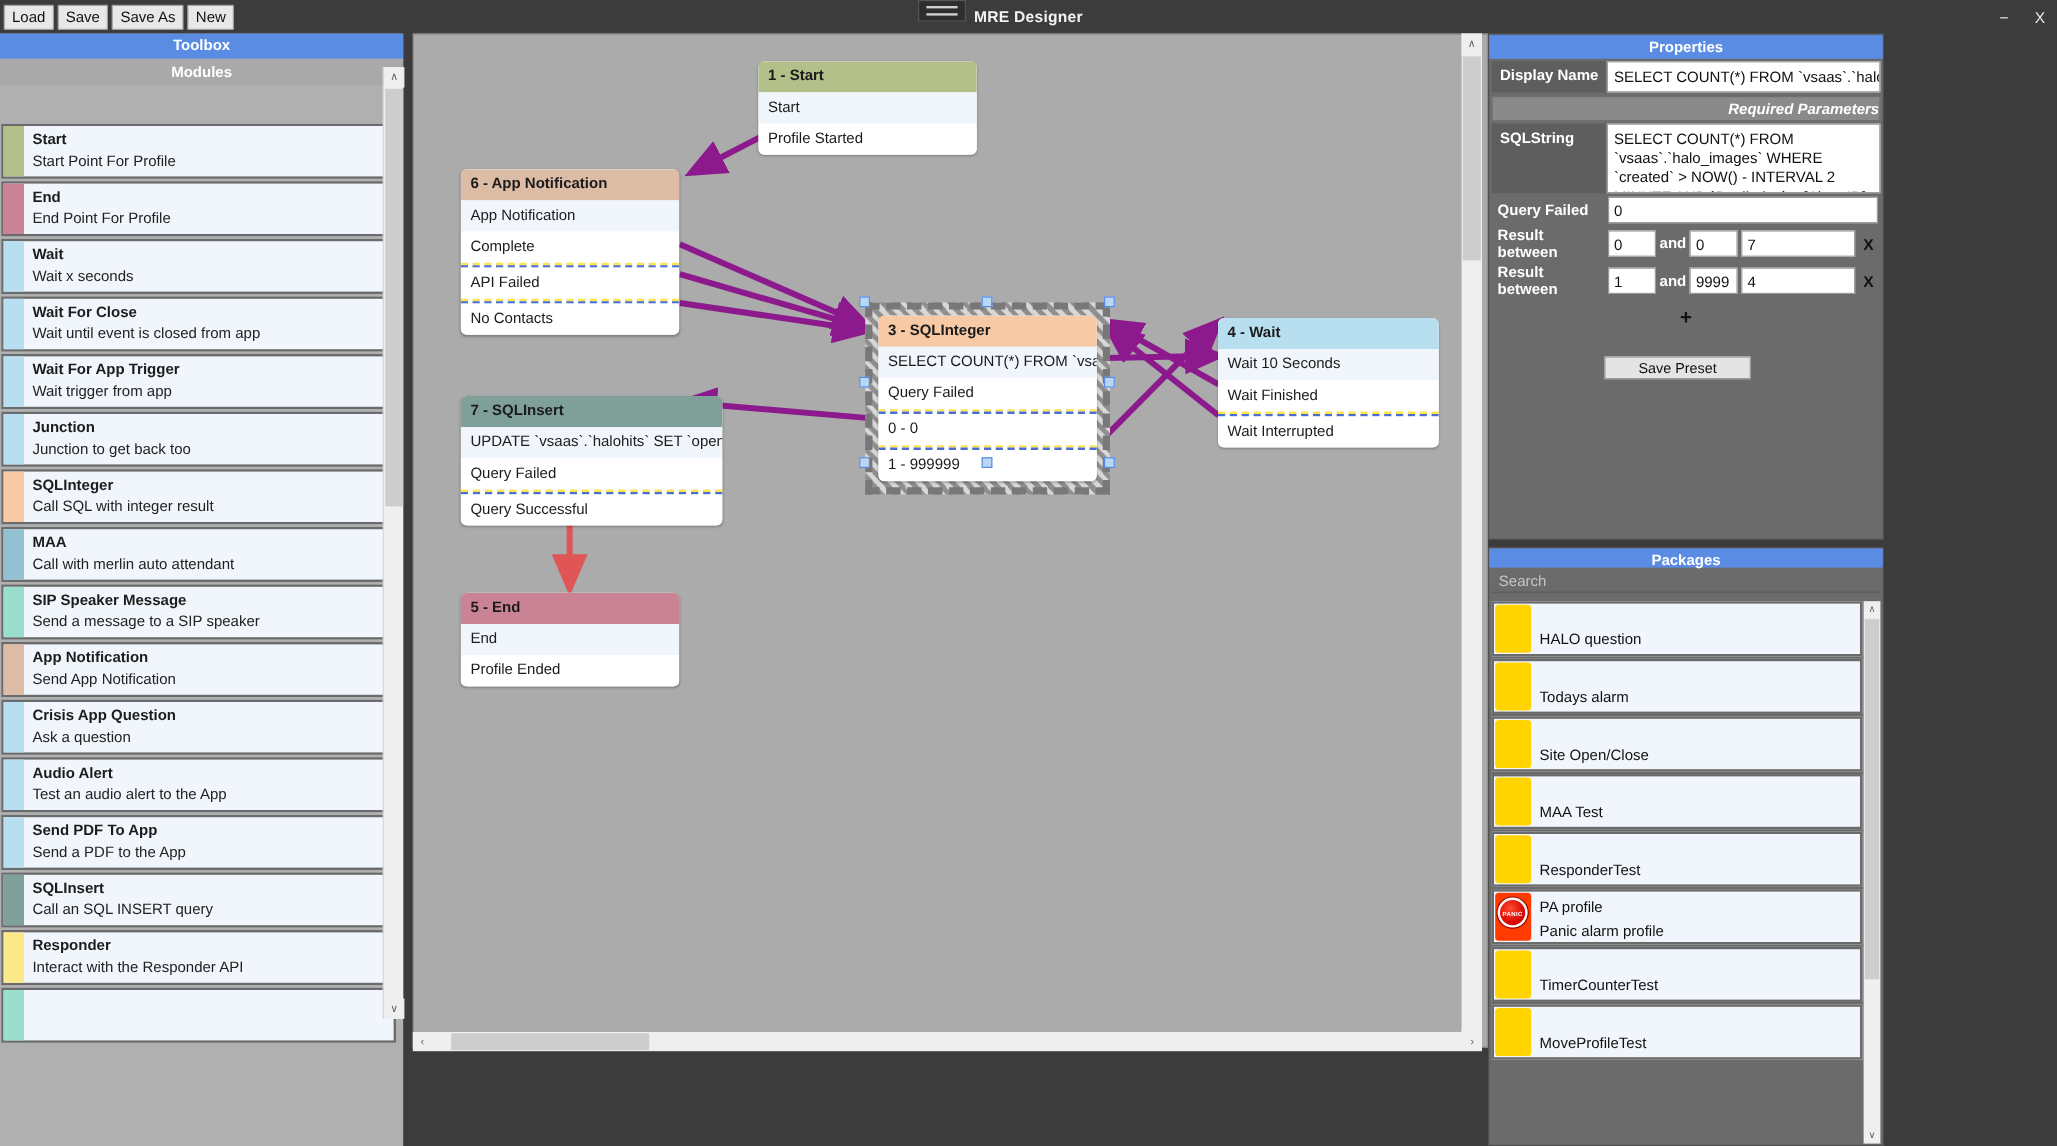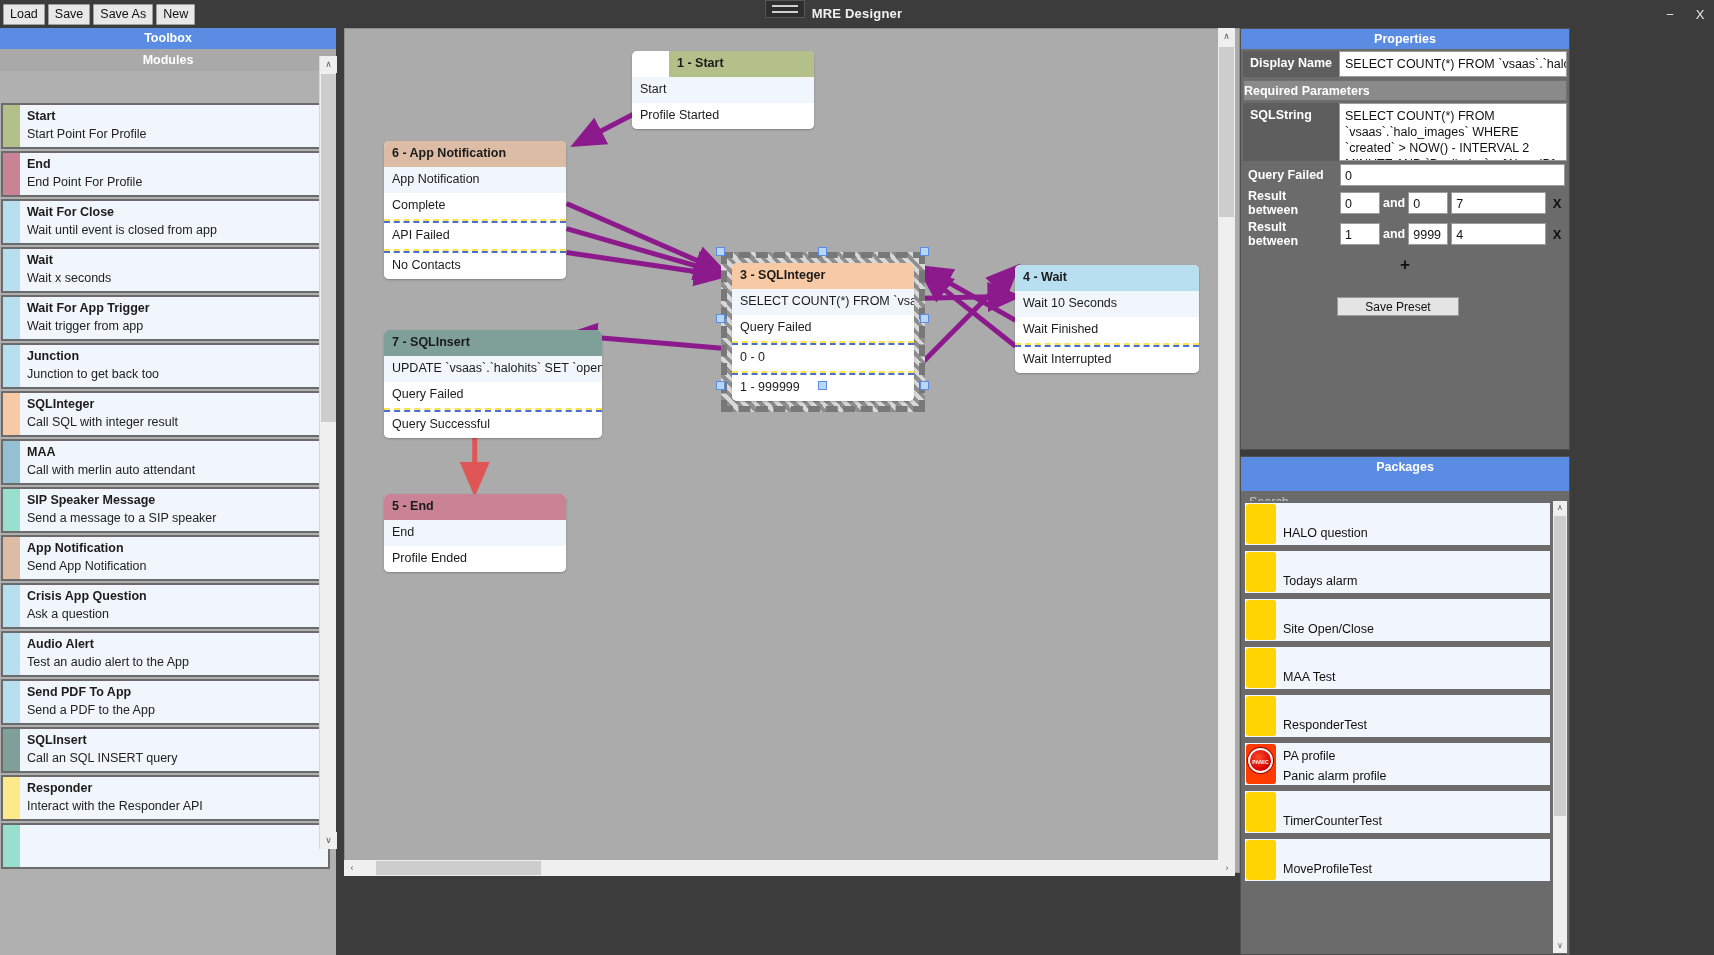--- a/index.html
+++ b/index.html
@@ -139,41 +139,41 @@
     width:96px; flex:0 0 96px; background:#5e5e5e; color:#fff; font-size:12.5px; font-weight:bold;
     padding:5px 7px; line-height:15px;
   }
   .prop-value {
     flex:1; background:#fff; color:#111; font-size:12.5px; padding:4px 5px; line-height:16px;
     white-space:nowrap; overflow:hidden; border:1px solid #9c9c9c;
   }
   .prop-value.multi { white-space:normal; }
   .sec-head {
     margin:3px 2px 0 2px; height:21px; background:#8a8a8a; color:#fff; font-size:12.5px;
-    font-weight:bold; text-align:left; line-height:21px; border:1px solid #6f6f6f;
+    font-weight:bold; text-align:right; line-height:21px; border:1px solid #6f6f6f;font-style:italic;
   }
   .sec-head.dark { background:#7d7d7d; }
   .exit-row { display:flex; align-items:center; gap:3px; margin:3px 4px 0 2px; }
   .exit-lbl { width:94px; flex:0 0 94px; color:#fff; font-size:12.5px; font-weight:bold; padding-left:5px; }
   .exit-in { background:#fff; border:1px solid #9c9c9c; font-size:12.5px; padding:3px 4px; color:#111; height:22px; line-height:16px; }
   .exit-in.wide { flex:1; }
   .exit-in.num { width:40px; flex:0 0 40px; overflow:hidden; white-space:nowrap; }
   .exit-and { color:#fff; font-size:12.5px; font-weight:bold; }
   .exit-x { color:#111; font-size:13px; font-weight:bold; width:16px; text-align:center; }
   .plus-row { text-align:center; color:#111; font-size:17px; font-weight:bold; margin-top:7px; }
   .preset-btn {
     position:absolute; left:96px; top:268px; width:122px; height:19px; background:#e4e4e4;
     border:1px solid #9a9a9a; font-size:12px; color:#111; text-align:center; line-height:18px;
   }
 
   .packages-panel {
     position:absolute; left:0; top:428px; width:330px; height:499px; background:#6b6b6b;
     border:1px solid #4f4f4f;
   }
-  .pkg-title { height:34px; background:#5b8ce4; color:#fff; font-size:12.5px; font-weight:bold; text-align:center; line-height:20px; }
+  .pkg-title { height:16px; background:#5b8ce4; color:#fff; font-size:12.5px; font-weight:bold; text-align:center; line-height:20px; }
   .pkg-search {
     margin:2px; height:19px; background:#6b6b6b; color:#c6c6c6; font-size:12.5px;
     padding-left:6px; line-height:19px; border-bottom:1px solid #5a5a5a;
   }
   .pkg-list { position:absolute; left:2px; top:44px; width:313px; height:452px; overflow:hidden; }
   .pkg-item {
     position:relative; height:46px; background:#f0f6fc; border:2px solid #6b6b6b;
     margin-bottom:2px; display:flex; align-items:stretch; width:309px;
   }
   .pkg-swatch { width:30px; flex:0 0 30px; background:#ffd400; border-radius:3px; margin:1px; position:relative; }
@@ -228,29 +228,29 @@
         <div class="module">
           <div class="module-swatch" style="background: rgb(201, 131, 149);"></div>
           <div class="module-text">
             <div class="module-name">End</div>
             <div class="module-desc">End Point For Profile</div>
           </div>
         </div>
         <div class="module">
           <div class="module-swatch" style="background: rgb(184, 223, 240);"></div>
           <div class="module-text">
+            <div class="module-name">Wait</div>
+            <div class="module-desc">Wait x seconds</div>
+          </div>
+        </div>
+        <div class="module">
+          <div class="module-swatch" style="background: rgb(184, 223, 240);"></div>
+          <div class="module-text">
             <div class="module-name">Wait For Close</div>
             <div class="module-desc">Wait until event is closed from app</div>
-          </div>
-        </div>
-        <div class="module">
-          <div class="module-swatch" style="background: rgb(184, 223, 240);"></div>
-          <div class="module-text">
-            <div class="module-name">Wait</div>
-            <div class="module-desc">Wait x seconds</div>
           </div>
         </div>
         <div class="module">
           <div class="module-swatch" style="background: rgb(184, 223, 240);"></div>
           <div class="module-text">
             <div class="module-name">Wait For App Trigger</div>
             <div class="module-desc">Wait trigger from app</div>
           </div>
         </div>
         <div class="module">
@@ -360,21 +360,21 @@
 
         <path d="M578,270 L672,268" stroke="#8c1a8c" stroke-width="5" fill="none" marker-end="url(#ah)"></path>
         <path d="M578,335 L672,240" stroke="#8c1a8c" stroke-width="5" fill="none" marker-end="url(#ah)"></path>
 
         <path d="M672,292 L580,240" stroke="#8c1a8c" stroke-width="5" fill="none" marker-end="url(#ah)"></path>
         <path d="M672,318 L580,245" stroke="#8c1a8c" stroke-width="5" fill="none" marker-end="url(#ah)"></path>
 
         <path d="M130,398 L130,462" stroke="#e05555" stroke-width="5" fill="none" marker-end="url(#ahr)"></path>
       </svg>
     <div class="node" style="left: 287px; top: 22px; width: 182px;">
-          <div class="node-header" style="background: rgb(179, 192, 138); margin-left: 37px;">1 - Start</div>
+          <div class="node-header" style="background: rgb(179, 192, 138);">1 - Start</div>
           <div class="node-sub">Start</div>
           <div class="node-exit">Profile Started</div>
         </div>
         <div class="node" style="left: 39px; top: 112px; width: 182px;">
           <div class="node-header" style="background: rgb(221, 188, 166);">6 - App Notification</div>
           <div class="node-sub">App Notification</div>
           <div class="node-exit">Complete</div>
           <div class="exit-sep"></div>
           <div class="node-exit">API Failed</div>
           <div class="exit-sep"></div>

